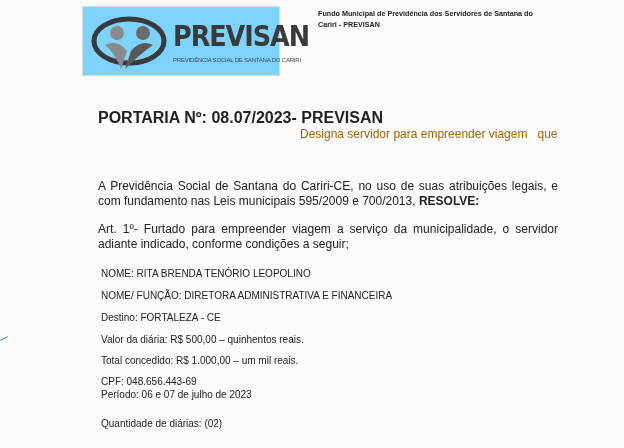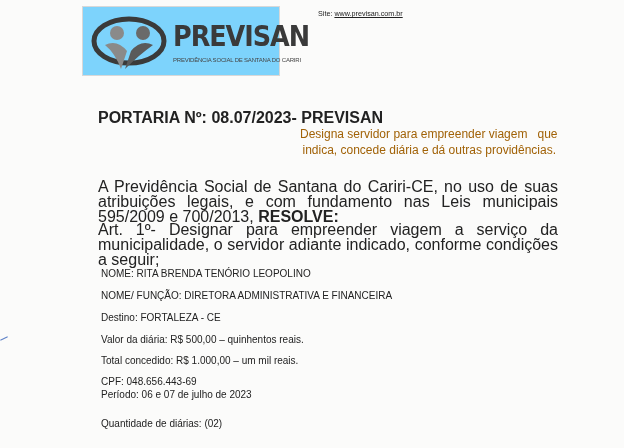--- a/index.html
+++ b/index.html
@@ -31,21 +31,21 @@
   .header-info .b { font-weight: bold; }
   .header-info .link { text-decoration: underline; }
   .portaria {
     position: absolute; left: 98px; top: 109px; font-weight: bold; font-size: 16px; color: #222;
   }
   .ementa {
     position: absolute; left: 300px; top: 126px; width: 256px; font-size: 12px; line-height: 16px;
     text-align: right; color: #a16207;
   }
   .para {
-    position: absolute; left: 98px; width: 460px; font-size: 16px; line-height: 15px; text-align: justify; color: #222;
+    position: absolute; left: 98px; width: 460px; font-size: 12px; line-height: 15px; text-align: justify; color: #222;
   }
   .p1 { top: 179px; }
   .p2 { top: 222px; }
   .field { position: absolute; left: 101px; font-size: 10px; color: #222; white-space: nowrap; }
   .mark { position: absolute; left: 0; top: 338px; width: 8px; height: 1px; background: #5b7fc6; transform: rotate(-25deg); }
 </style>
 </head>
 <body>
 
 <div class="logo-box">
@@ -54,33 +54,33 @@
     <circle cx="26" cy="22" r="7" fill="#8a8a8a"></circle>
     <circle cx="52" cy="22" r="7" fill="#6a6a6a"></circle>
     <path d="M14 34 Q26 28 36 40 L30 58 Q24 42 14 34 Z" fill="#8a8a8a"></path>
     <path d="M62 34 Q50 28 40 40 L34 58 Q48 44 62 34 Z" fill="#5a5a5a"></path>
   </svg>
   <div class="logo-title">PREVISAN</div>
   <div class="logo-sub">PREVIDÊNCIA SOCIAL DE SANTANA DO CARIRI</div>
 </div>
 
 <div class="header-info">
-  <div><span>Site: </span><span class="link">www.previsan.com.br</span></div>
+  <div class="b">Fundo Municipal de Previdência dos Servidores de Santana do</div>
+  <div class="b">Cariri - PREVISAN</div>
 </div>
 
 <div class="portaria">PORTARIA Nº: 08.07/2023- PREVISAN</div>
 
 <div class="ementa">
   <div style="white-space:pre">Designa servidor para empreender viagem   que</div>
-  <div>indica, concede diária e dá outras providências.</div>
 </div>
 
 <div class="para p1"><span>A Previdência Social de Santana do Cariri-CE, no uso de suas atribuições legais, e com fundamento nas Leis municipais 595/2009 e 700/2013, </span><b>RESOLVE:</b></div>
 
-<div class="para p2">Art. 1º- Designar para empreender viagem a serviço da municipalidade, o servidor adiante indicado, conforme condições a seguir;</div>
+<div class="para p2">Art. 1º- Furtado para empreender viagem a serviço da municipalidade, o servidor adiante indicado, conforme condições a seguir;</div>
 
 <div class="field" style="top:268px">NOME: RITA BRENDA TENÓRIO LEOPOLINO</div>
 <div class="field" style="top:290px">NOME/ FUNÇÃO: DIRETORA ADMINISTRATIVA E FINANCEIRA</div>
 <div class="field" style="top:312px">Destino: FORTALEZA - CE</div>
 <div class="field" style="top:334px">Valor da diária: R$ 500,00 – quinhentos reais.</div>
 <div class="field" style="top:355px">Total concedido: R$ 1.000,00 – um mil reais.</div>
 <div class="field" style="top:376px">CPF: 048.656.443-69</div>
 <div class="field" style="top:389px">Período: 06 e 07 de julho de 2023</div>
 <div class="field" style="top:418px">Quantidade de diárias: (02)</div>
 

